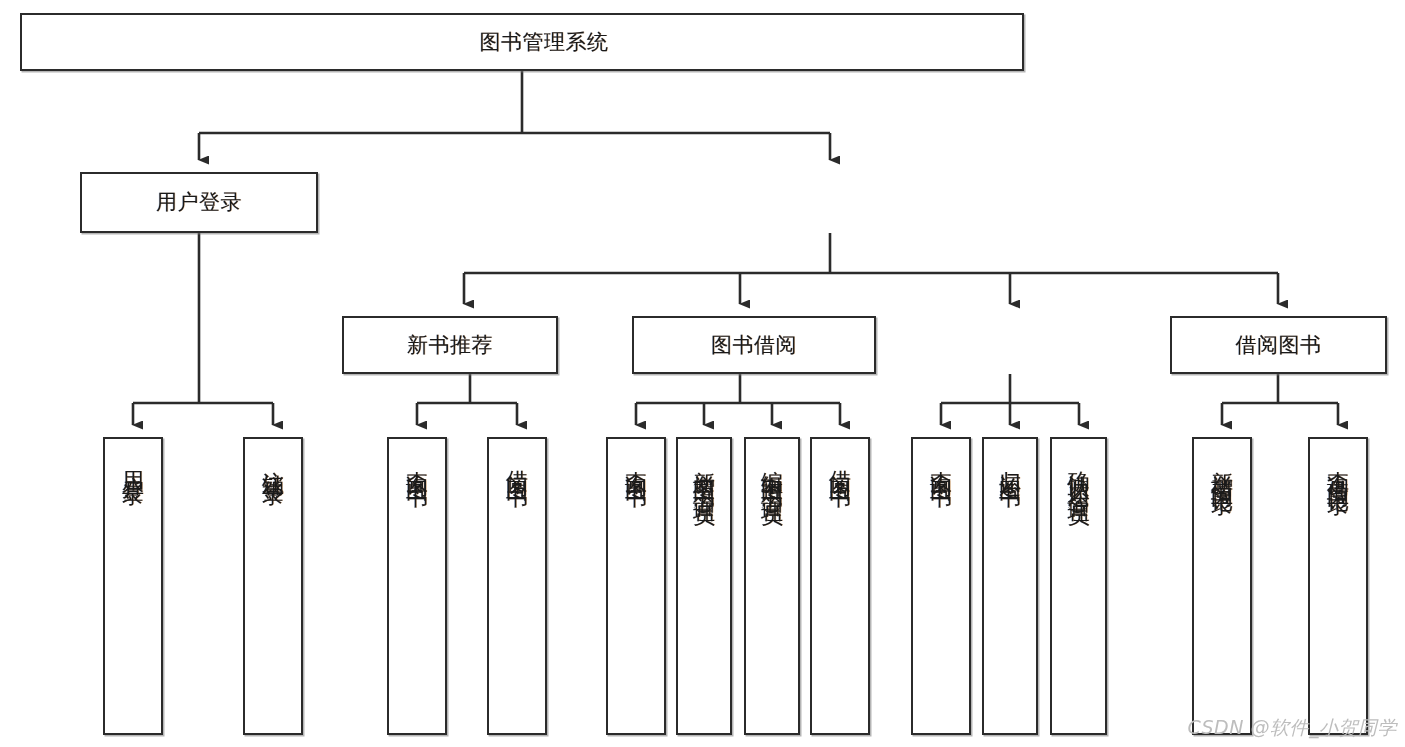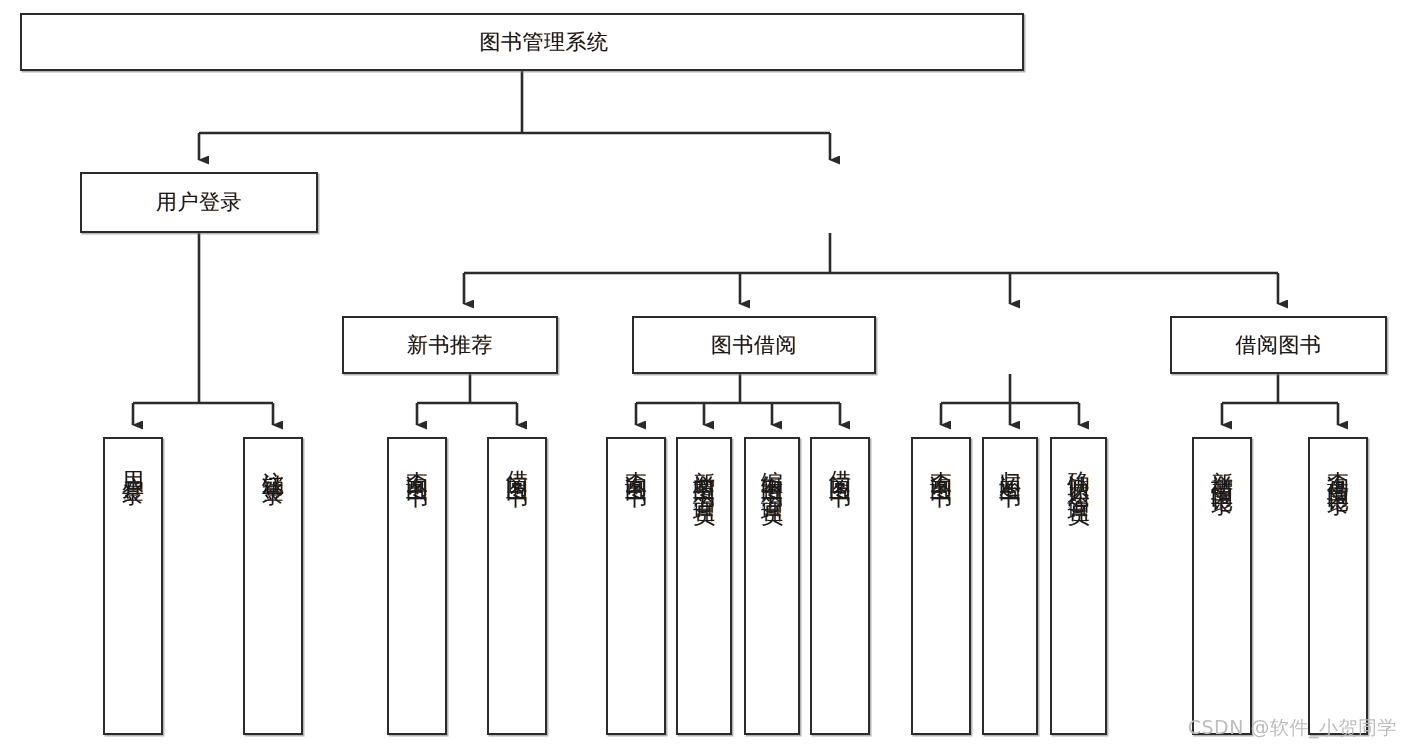--- a/index.html
+++ b/index.html
@@ -53,20 +53,21 @@
   }
   .watermark {
     position: absolute;
     right: 8px;
     bottom: 6px;
     font-size: 19px;
     color: #bdbdbd;
     letter-spacing: 0.5px;
     white-space: nowrap;
     pointer-events: none;
+    font-style: italic;
   }
   svg line, svg polygon, svg path {
     shape-rendering: geometricPrecision;
   }
 </style>
 </head>
 <body>
 
 <div id="diagram">
 

